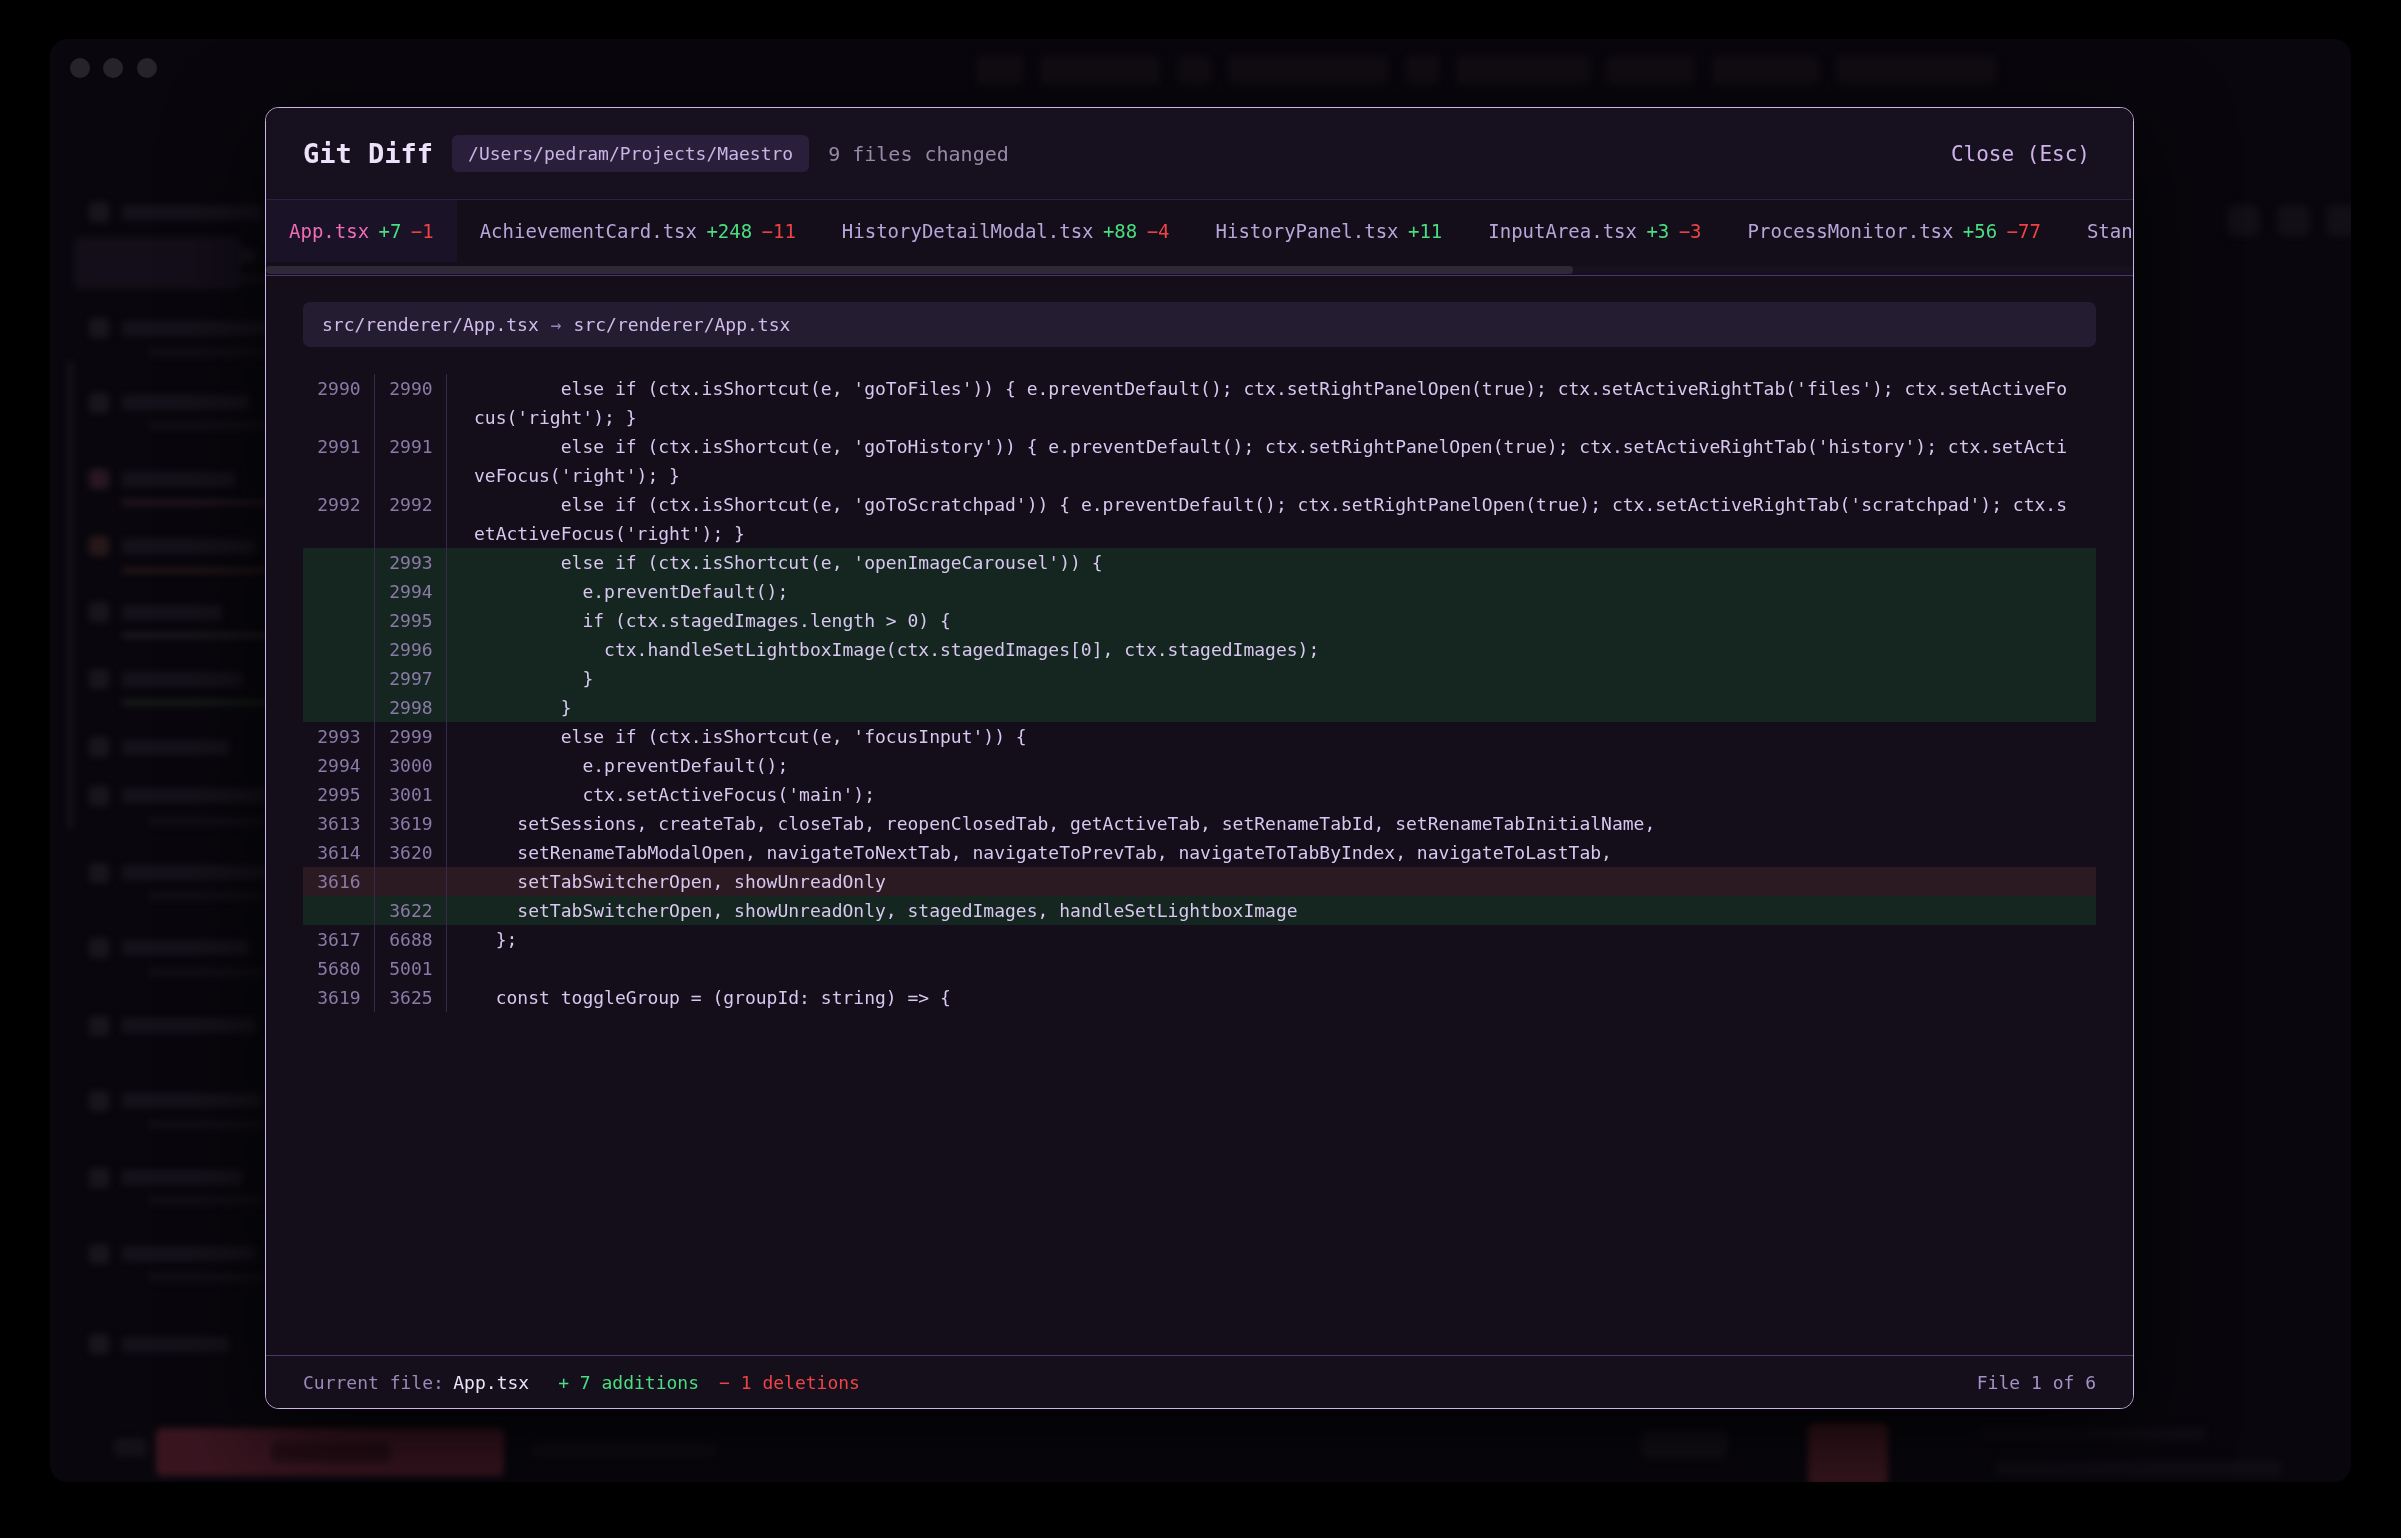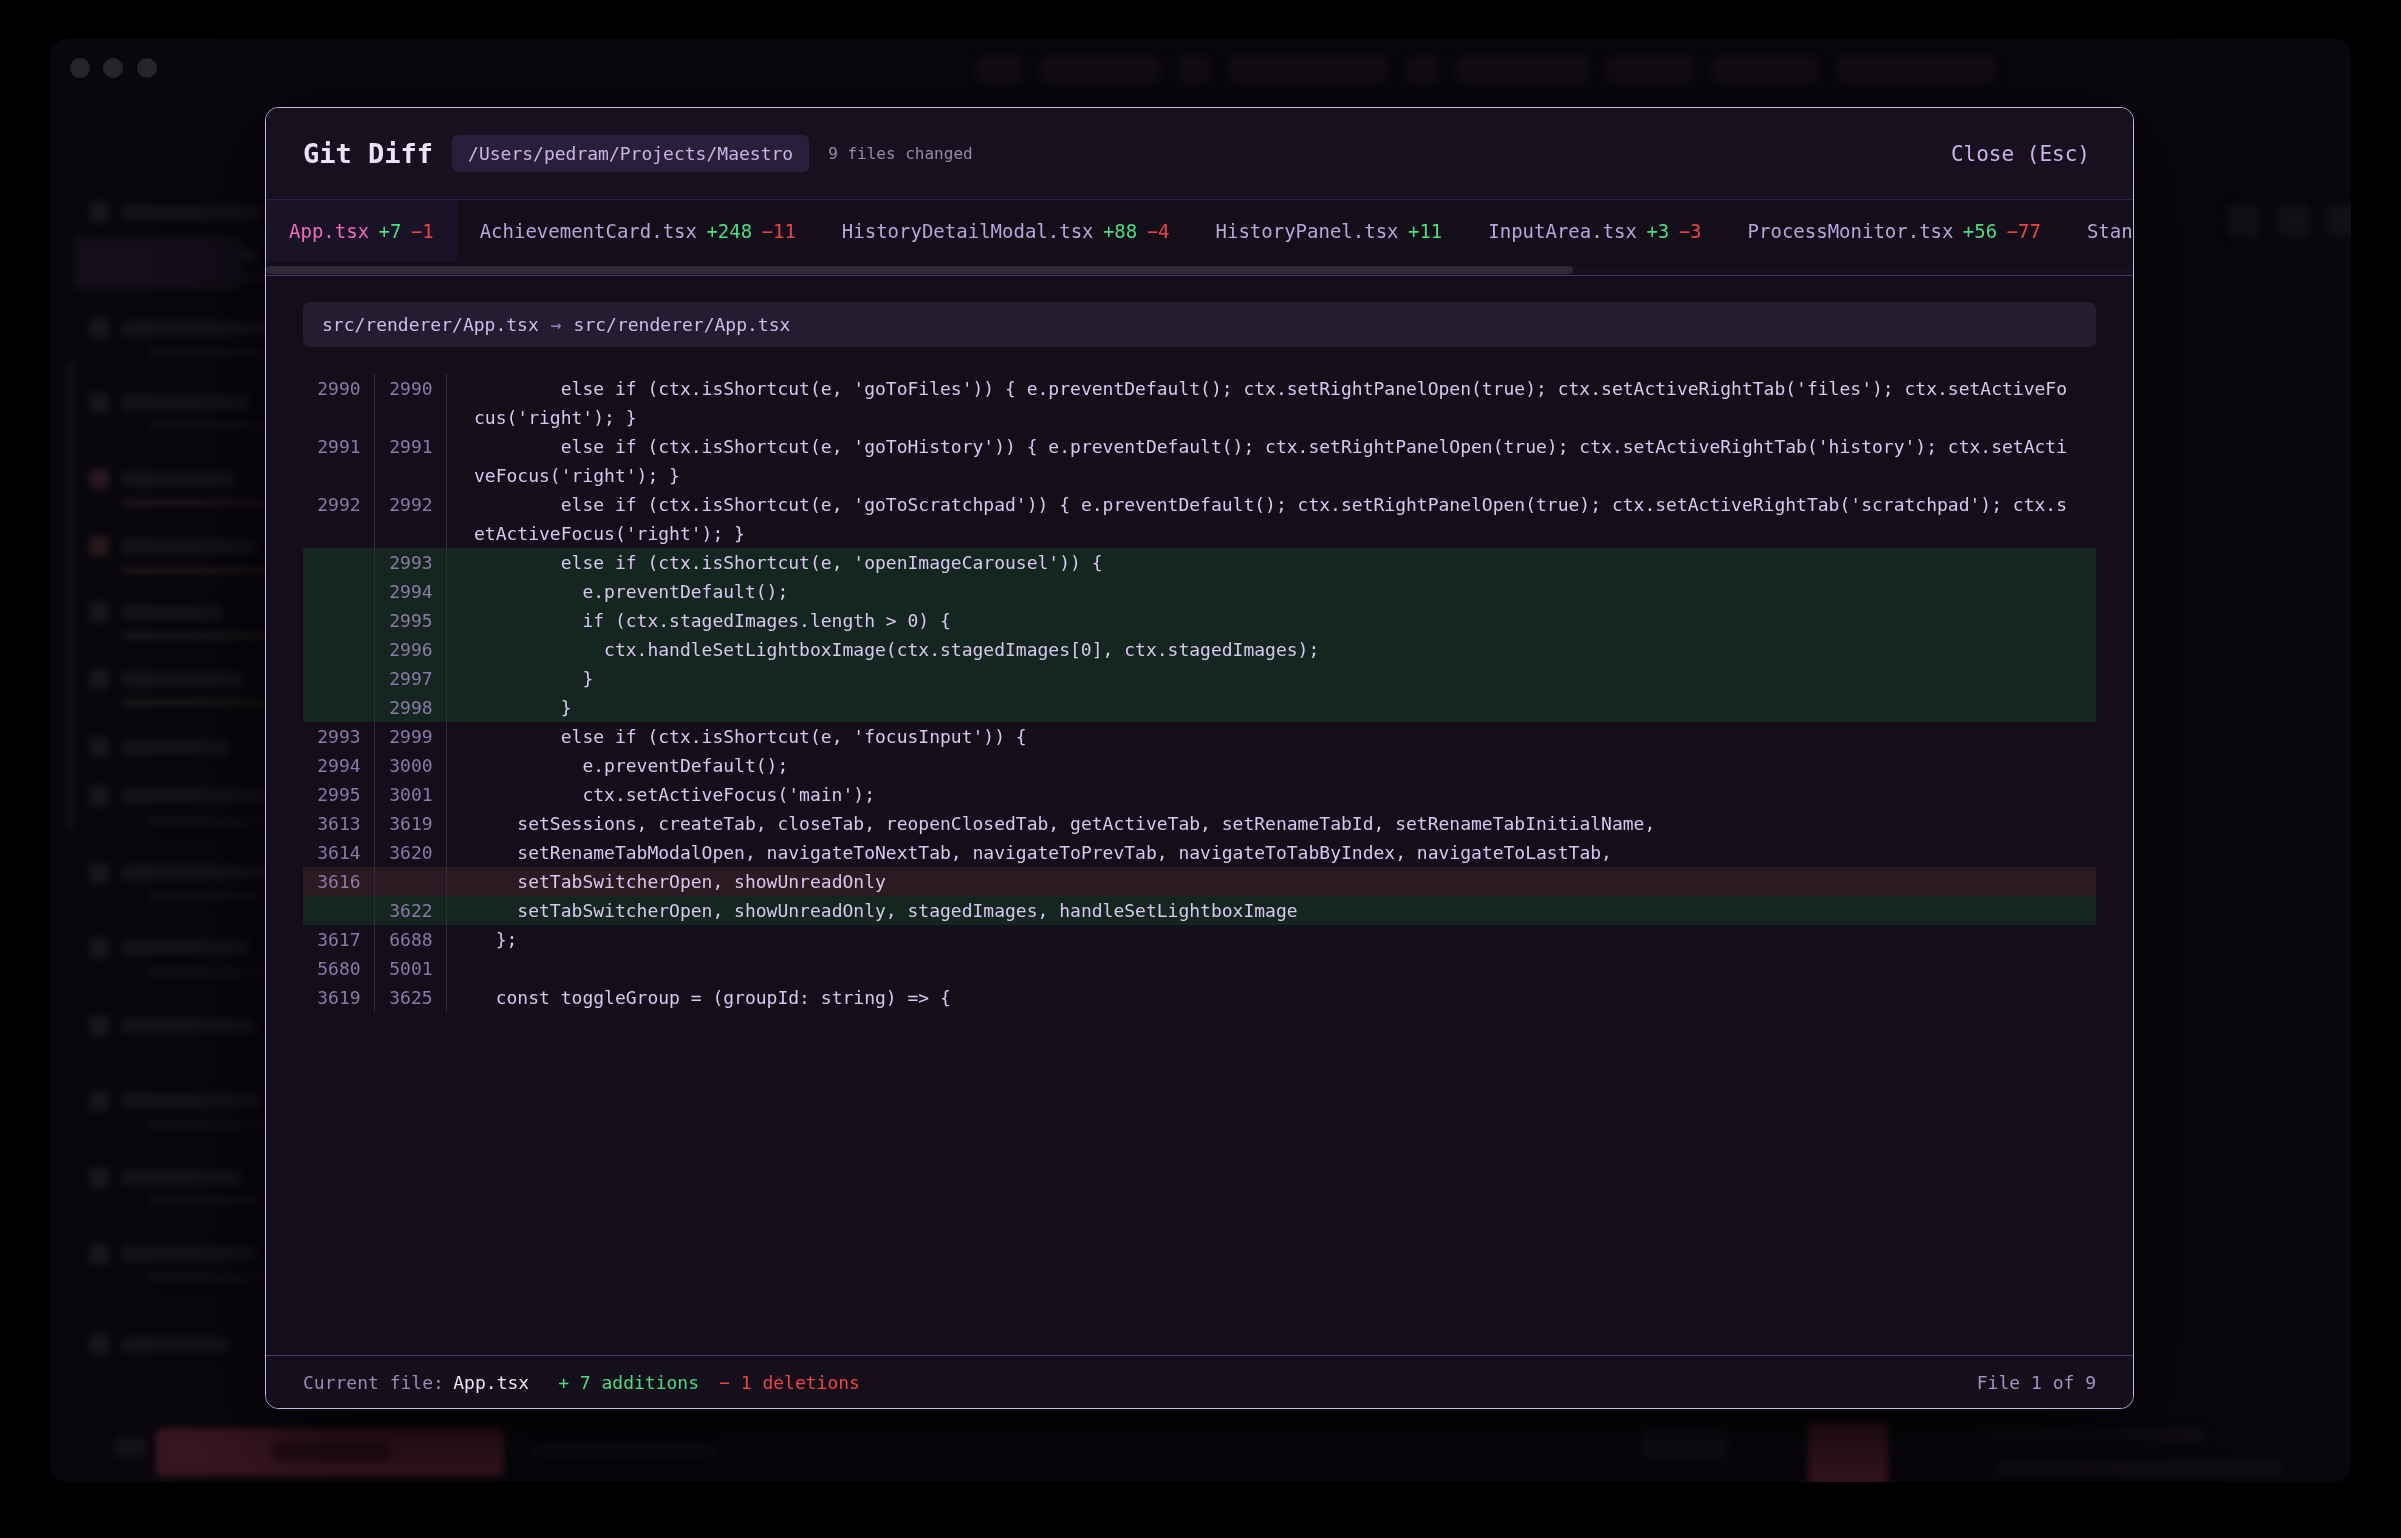--- a/index.html
+++ b/index.html
@@ -24,21 +24,21 @@
 
   
   .modal{position:absolute;left:215px;top:68px;width:1869px;height:1302px;z-index:10;
     background:#130e19;border:1.3px solid #cbb5e8;border-radius:13.4px;
     box-shadow:0 27px 94px rgba(0,0,0,0.85);display:flex;flex-direction:column;overflow:hidden;}
 
   .modal-header{height:92px;flex:none;display:flex;align-items:center;gap:19px;
     padding:0 37px;background:#17111f;border-bottom:1.3px solid #2b2142;}
   .m-title{font-size:27px;font-weight:bold;color:#ece2fa;}
   .path-badge{background:#291f3a;color:#c9b4e6;font-size:18px;padding:8px 16px;border-radius:6px;}
-  .files-changed{font-size:16px;color:#958aa8;}
+  .files-changed{font-size:20px;color:#958aa8;}
   .close-btn{margin-left:auto;background:none;border:none;cursor:pointer;font-size:21px;color:#cdb2ea;}
 
   .tabbar{position:relative;height:76px;flex:none;border-bottom:1.3px solid #4a366b;}
   .tabs{display:flex;height:62px;overflow:hidden;white-space:nowrap;}
   .tab{flex:none;display:flex;align-items:center;gap:9.4px;padding:0 23px;height:100%;
     font-size:19px;color:#b7a6da;cursor:pointer;position:relative;}
   .tab .tadd{color:#4ade80;}
   .tab .tdel{color:#ef4444;}
   .tab.active{background:#1a1226;color:#f06cb5;}
   .tab.active::after{content:"";position:absolute;left:0;right:0;bottom:-4px;height:4px;background:#ee3f9b;}
@@ -306,17 +306,17 @@
             <span class="code">  const toggleGroup = (groupId: string) =&gt; {</span>
           </div>
         </div>
     </div>
 
     <div class="modal-footer">
       <span class="f-label">Current file:</span>
       <span class="f-file">App.tsx</span>
       <span class="f-add">+ 7 additions</span>
       <span class="f-del">− 1 deletions</span>
-      <span class="f-pos">File 1 of 9</span>
+      <span class="f-pos">File 1 of 6</span>
     </div>
   </div>
 </div>
 
 
 </body></html>

